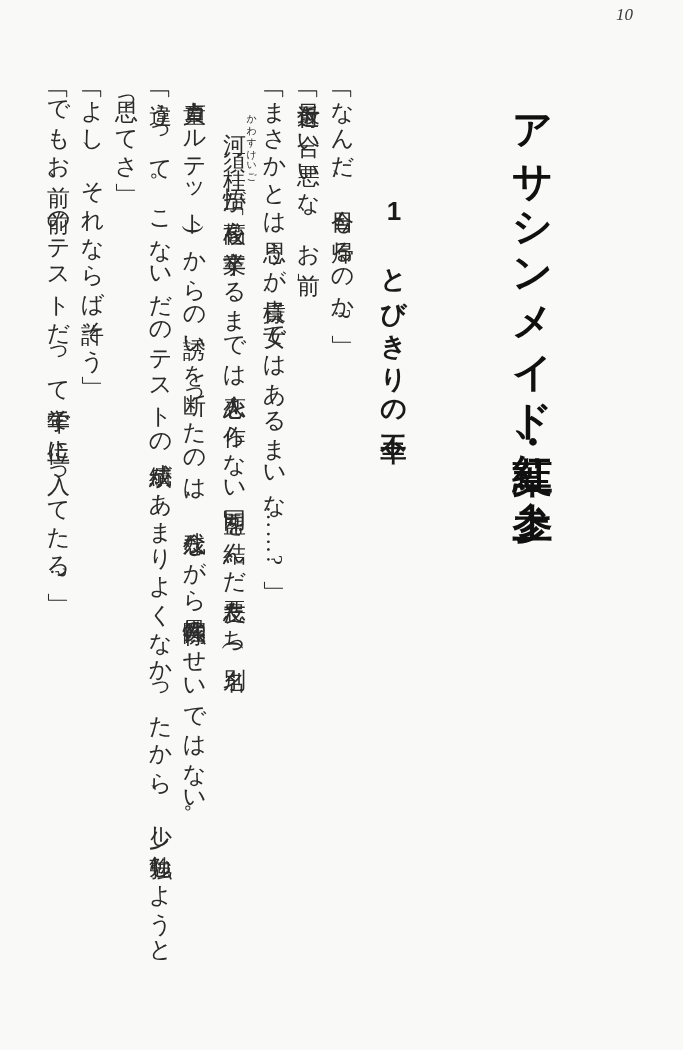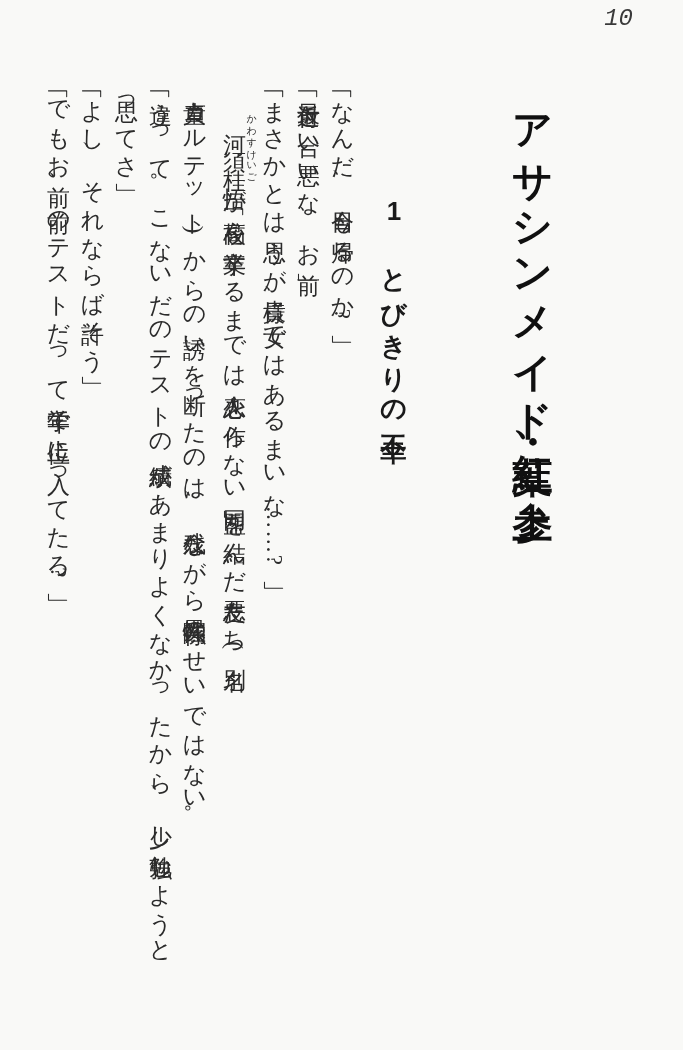--- a/index.html
+++ b/index.html
@@ -8,24 +8,23 @@
     height: 1050px;
     position: relative;
     overflow: hidden;
     background: #f9f9f7;
     font-family: "Liberation Serif", "DejaVu Serif", serif;
   }
   .page-number {
     position: absolute;
     top: 5px;
     right: 50px;
-    font-size: 24px;
+    font-size: 17px;
     font-style: italic;
     color: #3a3a3a;
-    font-family: Liberation Mono, monospace;
   }
   .chapter-title {
     position: absolute;
     top: 88px;
     left: 510px;
     writing-mode: vertical-rl;
     text-orientation: mixed;
     font-family: "Liberation Sans", "DejaVu Sans", sans-serif;
     font-weight: 800;
     font-size: 40px;

